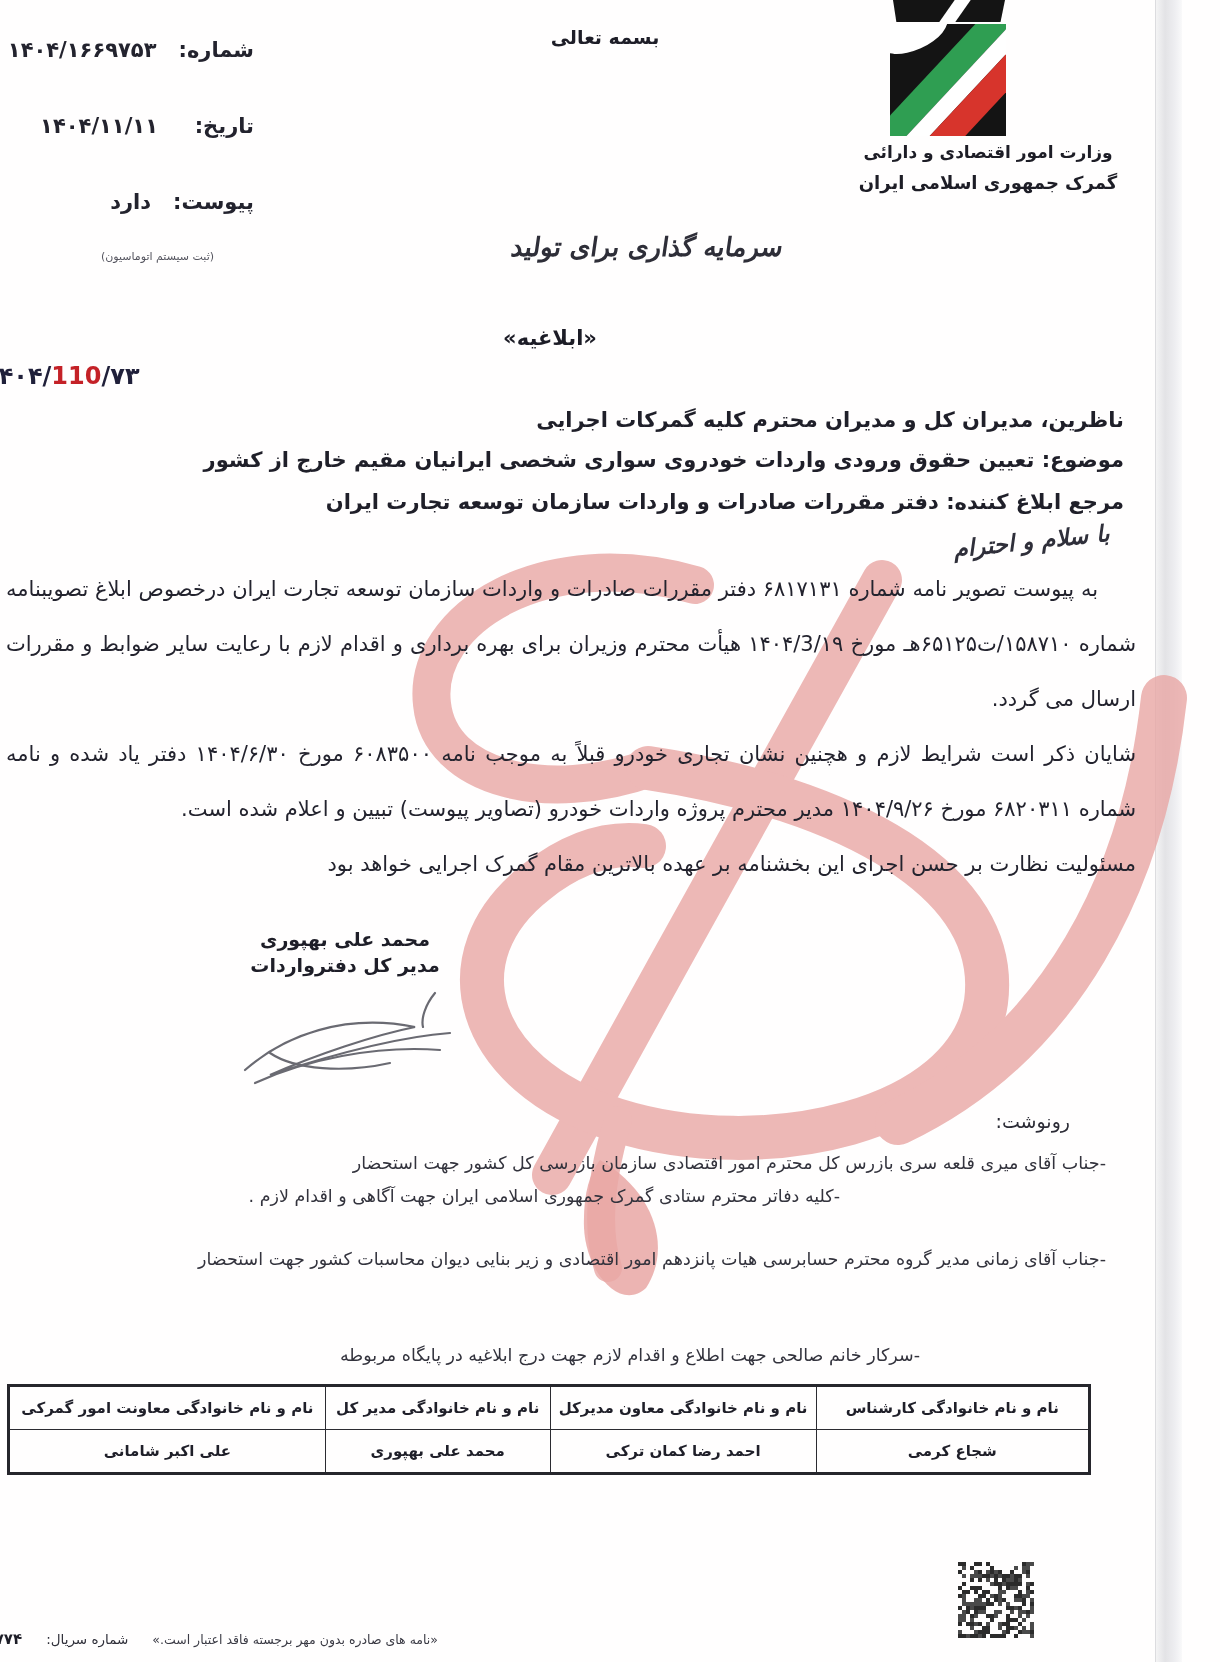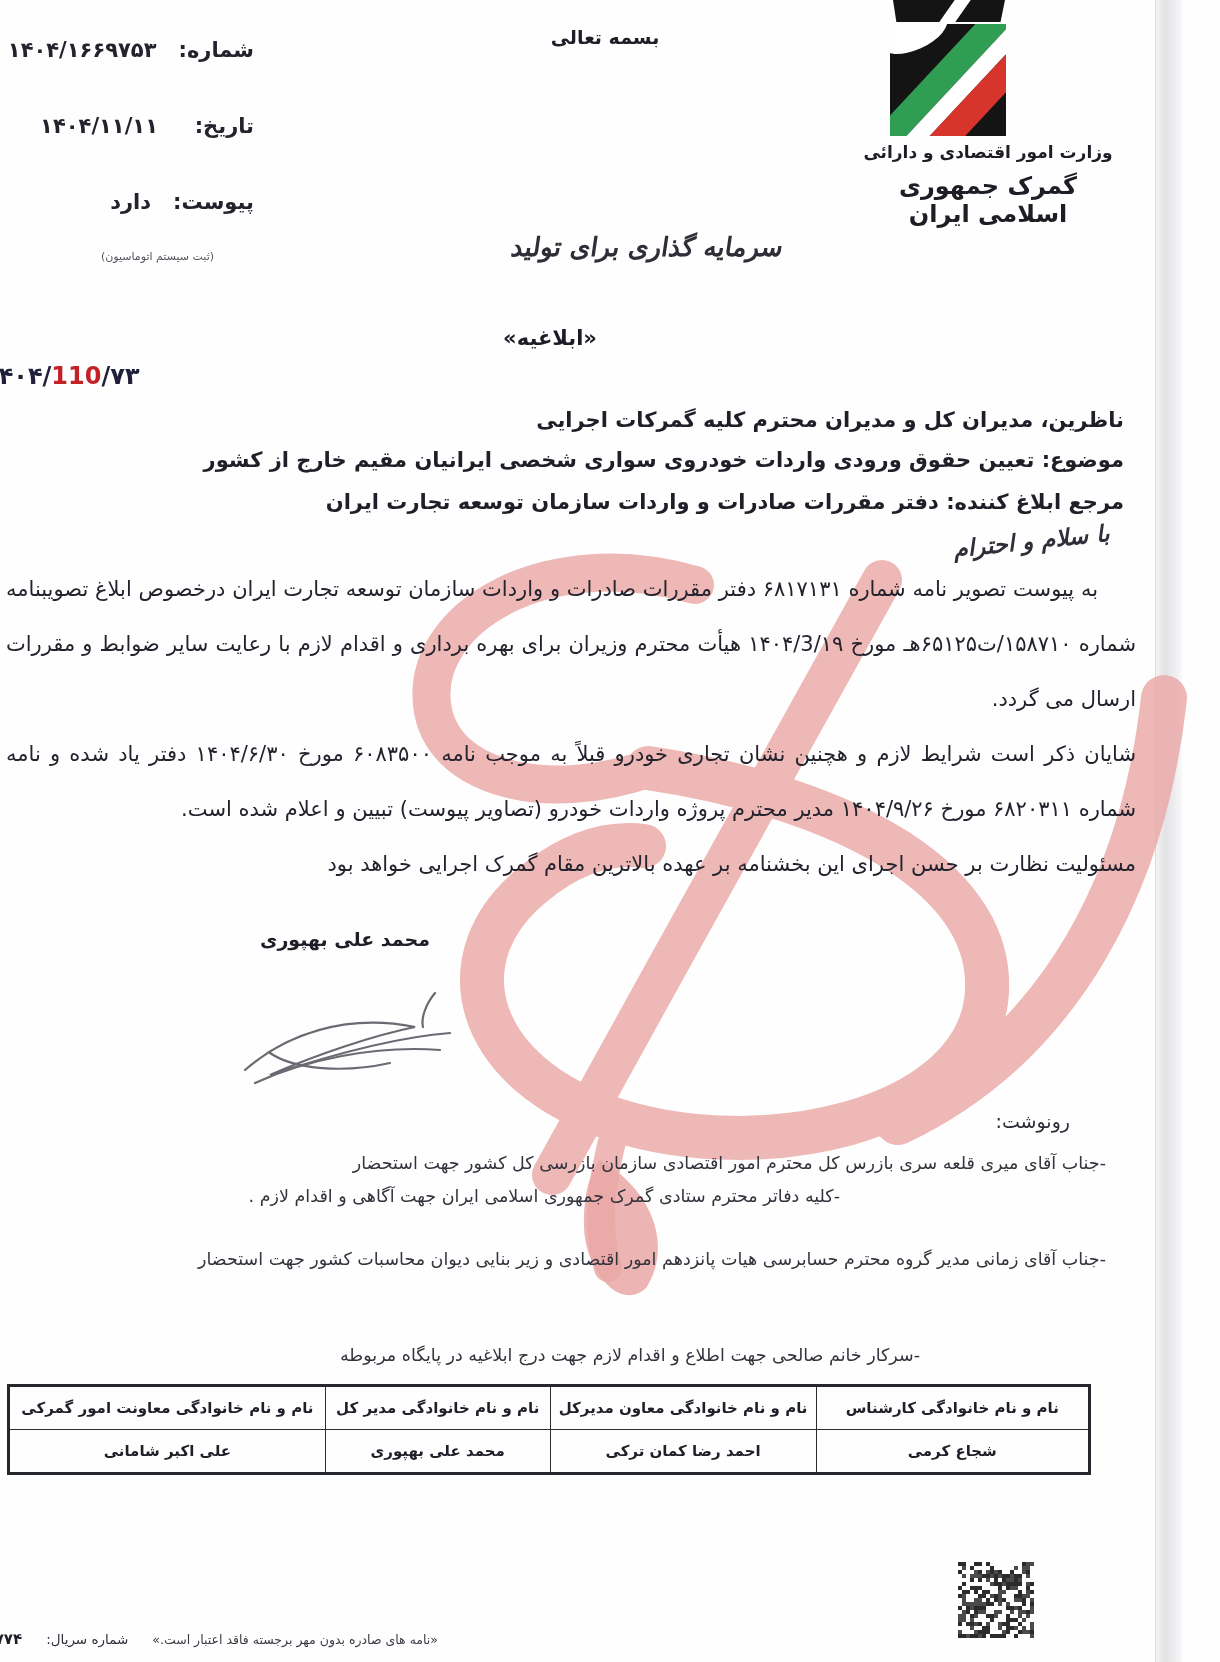--- a/index.html
+++ b/index.html
@@ -22,21 +22,21 @@
   .logo-frag{position:absolute;left:36px;top:0;width:112px;height:22px;background:#141414;
       clip-path:polygon(0 0,100% 0,96% 100%,3% 100%);}
   .logo-frag .slash{position:absolute;left:54px;top:-4px;width:16px;height:30px;background:#fff;transform:skewX(-35deg);}
   .logo-sq{position:absolute;left:33px;top:24px;width:116px;height:112px;background:#141414;overflow:hidden;}
   .stripeband{position:absolute;left:-40px;top:40px;width:210px;height:78px;transform:rotate(-47deg);}
   .stripeband .g{height:26px;background:#2f9e52;}
   .stripeband .w{height:17px;background:#ffffff;}
   .stripeband .r{height:26px;background:#d7342c;}
   .logo-swoosh{position:absolute;left:-14px;top:-12px;width:74px;height:38px;background:#fff;border-radius:50%;transform:rotate(-24deg);}
   .org-line1{position:absolute;top:142px;width:100%;font-size:17px;font-weight:bold;color:#1d1d26;}
-  .org-line2{position:absolute;top:172px;width:100%;font-size:24px;font-weight:bold;color:#1d1d26;}
+  .org-line2{position:absolute;top:172px;width:100%;font-size:18px;font-weight:bold;color:#1d1d26;}
   
   .slogan{left:455px;top:232px;width:380px;text-align:center;font-size:26px;font-weight:600;
       font-style:italic;color:#2e2e38;transform:skewX(6deg);}
   .doc-type{left:470px;top:326px;width:160px;text-align:center;font-size:21px;font-weight:bold;color:#1c1c26;}
   .ref-num{left:-16px;top:362px;direction:ltr;font-size:24px;font-weight:bold;color:#20203a;letter-spacing:2px;white-space:nowrap;}
   .ref-num .red{color:#c42127;}
   
   .addr{right:96px;top:408px;width:1050px;text-align:right;font-weight:bold;color:#1f1f29;}
   .addr div{position:absolute;right:0;white-space:nowrap;font-size:21px;}
   .addr .a1{top:0;}
@@ -136,20 +136,21 @@
   <div class="abs handwriting" style="z-index:2;">با سلام و احترام</div>
 
   <div class="abs body-text" style="z-index:2;">
     <p class="indent">به پیوست تصویر نامه شماره ۶۸۱۷۱۳۱ دفتر مقررات صادرات و واردات سازمان توسعه تجارت ایران درخصوص ابلاغ تصویبنامه شماره ۱۵۸۷۱۰/ت۶۵۱۲۵هـ مورخ ۱۴۰۴/3/۱۹ هیأت محترم وزیران برای بهره برداری و اقدام لازم با رعایت سایر ضوابط و مقررات ارسال می گردد.</p>
     <p>شایان ذکر است شرایط لازم و هچنین نشان تجاری خودرو قبلاً به موجب نامه  ۶۰۸۳۵۰۰ مورخ ۱۴۰۴/۶/۳۰ دفتر یاد شده و نامه شماره ۶۸۲۰۳۱۱ مورخ ۱۴۰۴/۹/۲۶ مدیر محترم پروژه واردات خودرو (تصاویر پیوست) تبیین و اعلام شده است.</p>
     <p>مسئولیت نظارت بر حسن اجرای این بخشنامه بر عهده بالاترین مقام گمرک اجرایی خواهد بود</p>
   </div>
 
   <div class="abs sig" style="z-index:2;">
     <div class="nm">محمد علی بهپوری</div>
+    <div class="tt">مدیر کل دفترواردات</div>
   </div>
   <svg class="abs sigsvg" style="left:225px;top:975px;z-index:3;" width="260" height="125" viewBox="0 0 260 125">
     <g fill="none" stroke="#6a6a72" stroke-width="2.2" stroke-linecap="round">
       <path d="M 210 18 C 200 30 196 44 198 52"></path>
       <path d="M 20 95 C 60 60 120 38 190 52 C 150 60 90 80 45 100 C 100 82 170 62 225 58"></path>
       <path d="M 30 108 C 80 85 150 70 215 75"></path>
       <path d="M 45 78 C 70 95 120 98 165 88"></path>
     </g>
   </svg>
 

